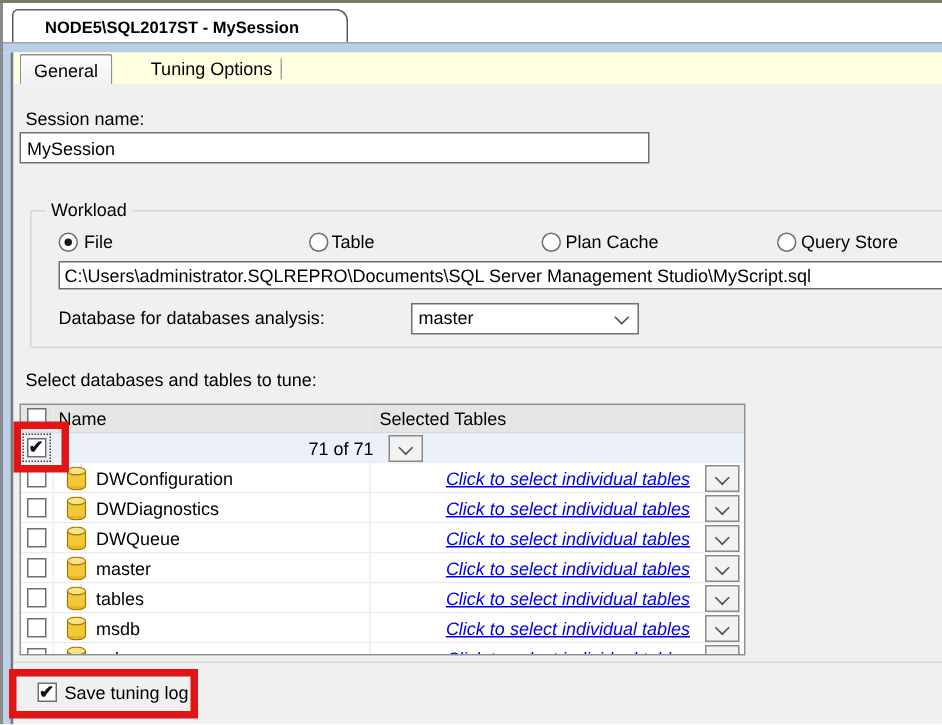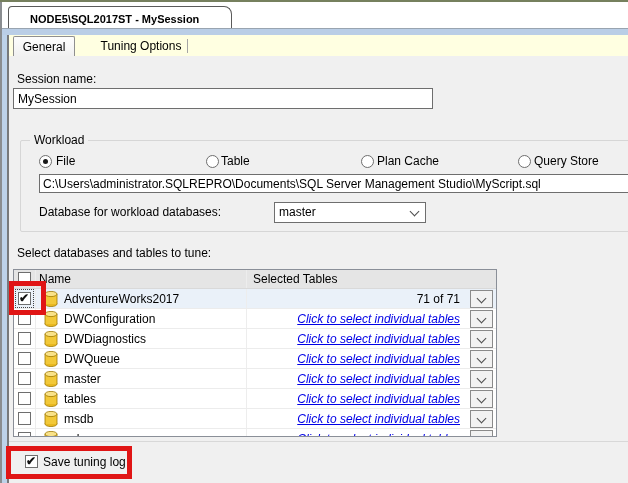--- a/index.html
+++ b/index.html
@@ -140,21 +140,21 @@
       <span class="lbl" style="left:200px; top:13px;">Table</span>
 
       <span class="radio" style="left:340px; top:14px;"></span>
       <span class="lbl" style="left:356px; top:13px;">Plan Cache</span>
 
       <span class="radio" style="left:497px; top:14px;"></span>
       <span class="lbl" style="left:513px; top:13px;">Query Store</span>
 
       <input class="tbox" style="left: 18px; top: 33px; width: 610px; height: 19px; padding: 0px 3px;" value="C:\Users\administrator.SQLREPRO\Documents\SQL Server Management Studio\MyScript.sql">
 
-      <span class="lbl" style="left:18px; top:64px;">Database for workload databases:</span>
+      <span class="lbl" style="left:18px; top:64px;">Database for databases analysis:</span>
 
       <div class="combo" style="left:253px; top:61px; width:152px; height:21px;">
         <span class="val">master</span>
         <span class="chev"></span>
       </div>
     </div>
 
     <span class="lbl" style="left:8px; top:190px;">Select databases and tables to tune:</span>
 
     <div class="dbtable">
@@ -165,26 +165,20 @@
           </span>
         <span class="c-name">Name</span>
         <span class="c-tables">Selected Tables</span>
         <span class="c-combo"></span>
       </div>
 
       <div class="trow sel">
         <span class="c-cb">
             <span class="cb checked focus"></span>
           </span>
-        <span class="c-name">
-          <svg class="dbicon" viewBox="0 0 14 16">
-              <use href="#db-cyl"></use>
-            </svg>
-          <span class="rname">AdventureWorks2017</span>
-        </span>
         <span class="c-tables">
             <span class="tcount">71 of 71</span>
           </span>
         <span class="c-combo">
             <span class="combo-btn">
               <span class="chev"></span>
             </span>
           </span>
       </div>
 

